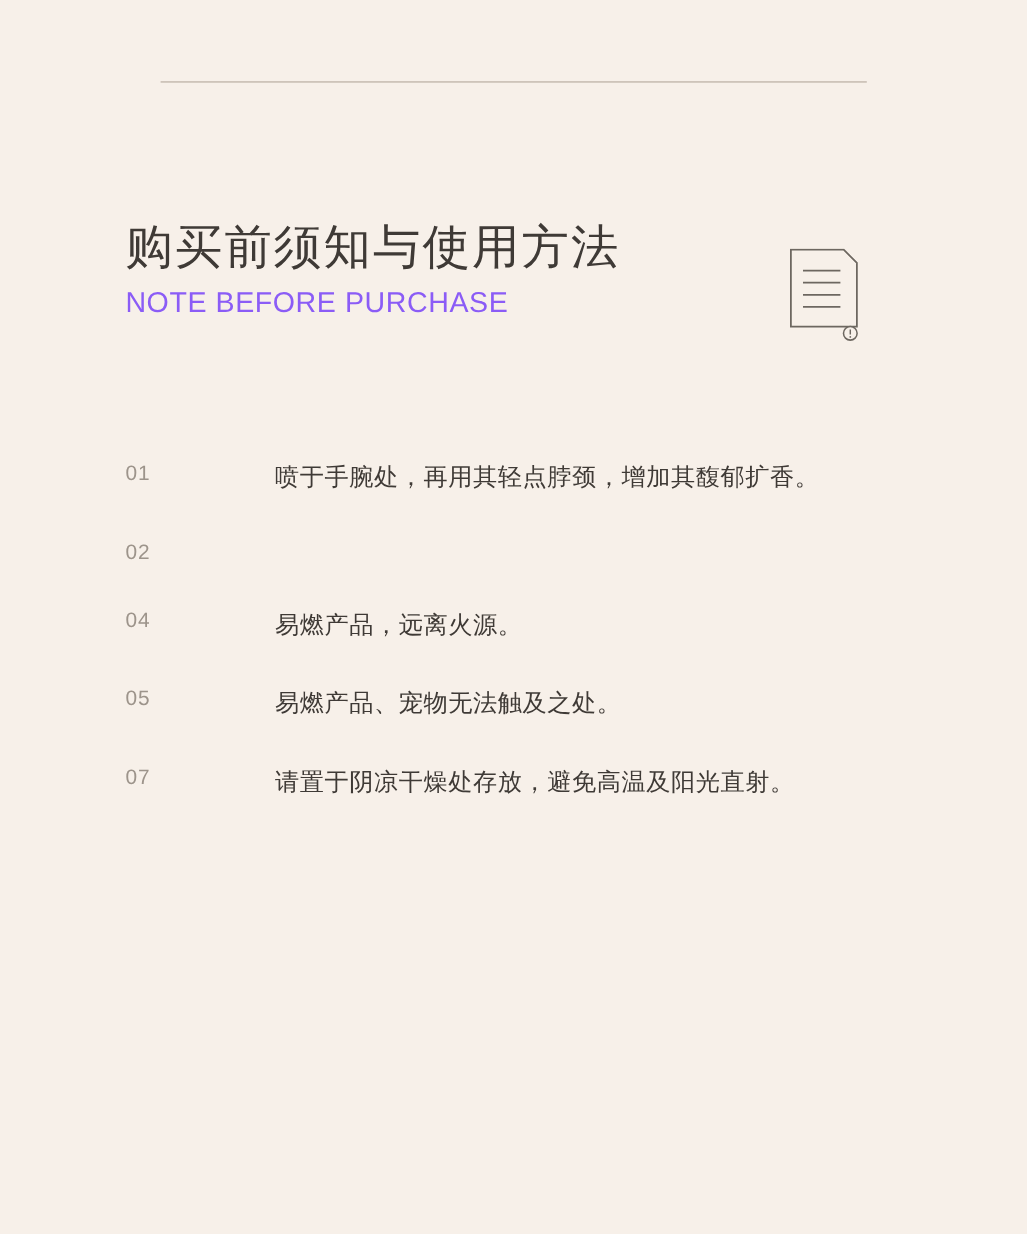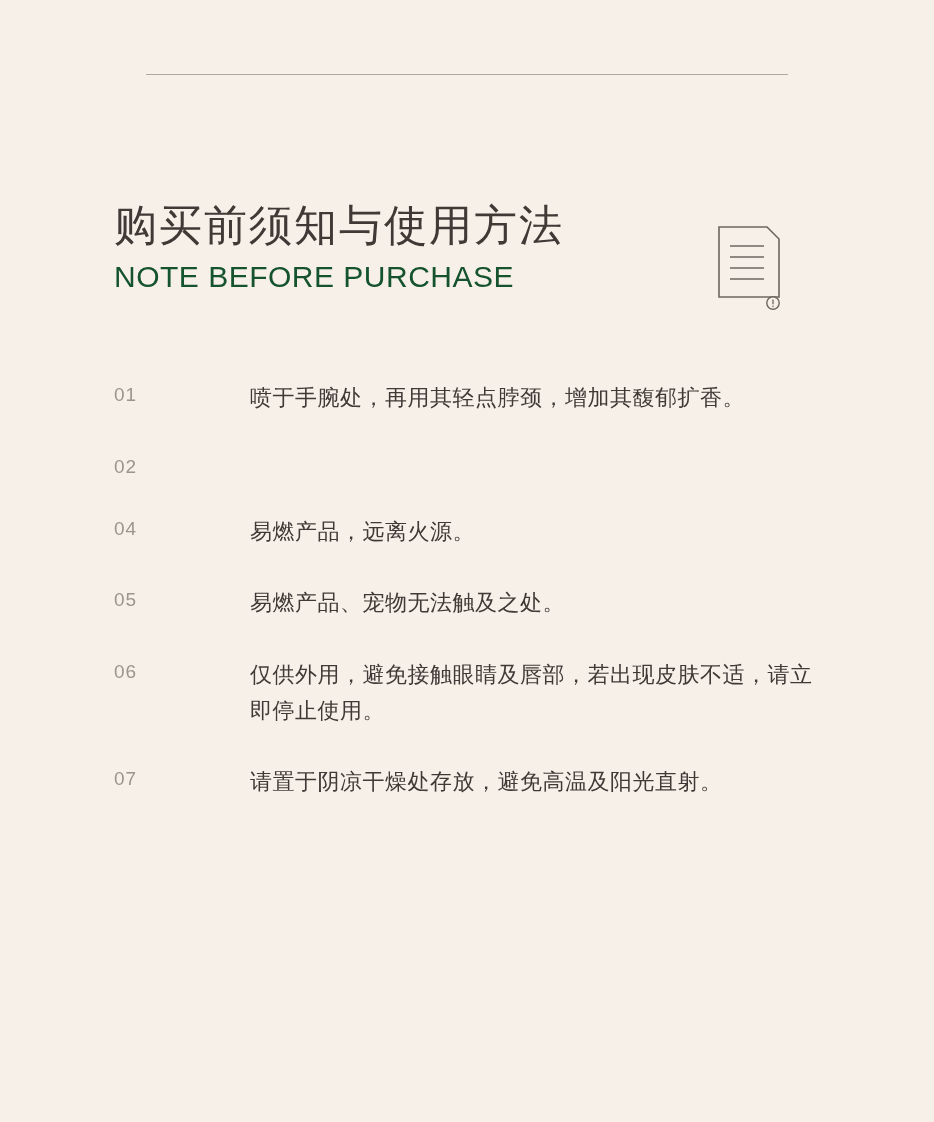--- a/index.html
+++ b/index.html
@@ -37,38 +37,38 @@
   .title-cn {
     font-size: 43px;
     font-weight: 400;
     letter-spacing: 2px;
     color: #3f3a36;
     line-height: 1.2;
     font-family: "Liberation Serif", serif;
     margin: 0;
   }
   .title-en {
-    font-size: 30px;
+    font-size: 26px;
     letter-spacing: 0.5px;
-    color: #14532d;
+    color: #8b5cf6;
     margin-top: 8px;
     font-family: "Liberation Sans", sans-serif;
     font-weight: 400;
   }
   .doc-icon {
     position: absolute;
     left: 718px;
     top: 226px;
     width: 62px;
     height: 84px;
   }
   .list {
     position: absolute;
     left: 114px;
-    top: 380px;
+    top: 416px;
     width: 700px;
   }
   .item {
     display: flex;
     align-items: flex-start;
     margin-bottom: 36px;
   }
   .num {
     width: 116px;
     flex: 0 0 116px;
@@ -127,24 +127,20 @@
     <div class="item">
       <div class="num">04</div>
       <div class="text">易燃产品，远离火源。</div>
     </div>
 
     <div class="item">
       <div class="num">05</div>
       <div class="text">易燃产品、宠物无法触及之处。</div>
     </div>
 
-    <div class="item">
-      <div class="num">06</div>
-      <div class="text">仅供外用，避免接触眼睛及唇部，若出现皮肤不适，请立即停止使用。</div>
-    </div>
 
     <div class="item">
       <div class="num">07</div>
       <div class="text">请置于阴凉干燥处存放，避免高温及阳光直射。</div>
     </div>
 
   </div>
 </div>
 
 </body></html>

